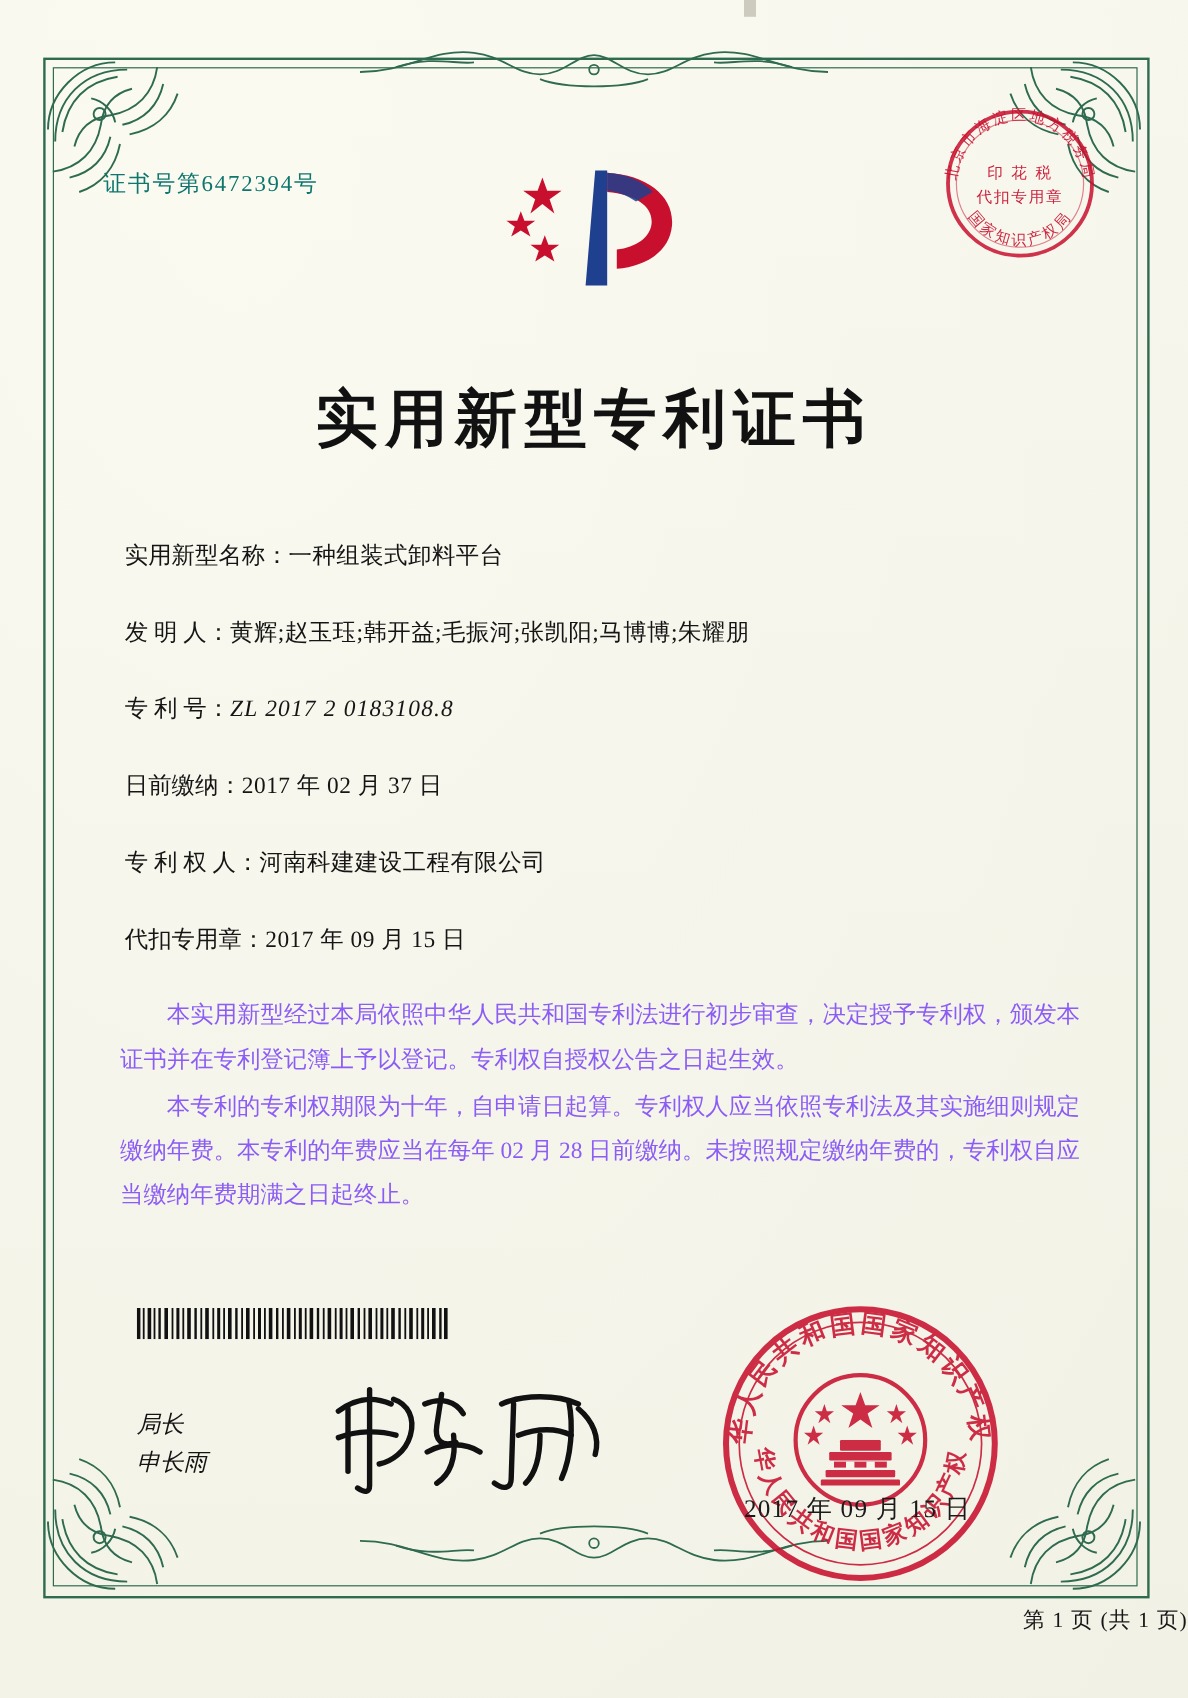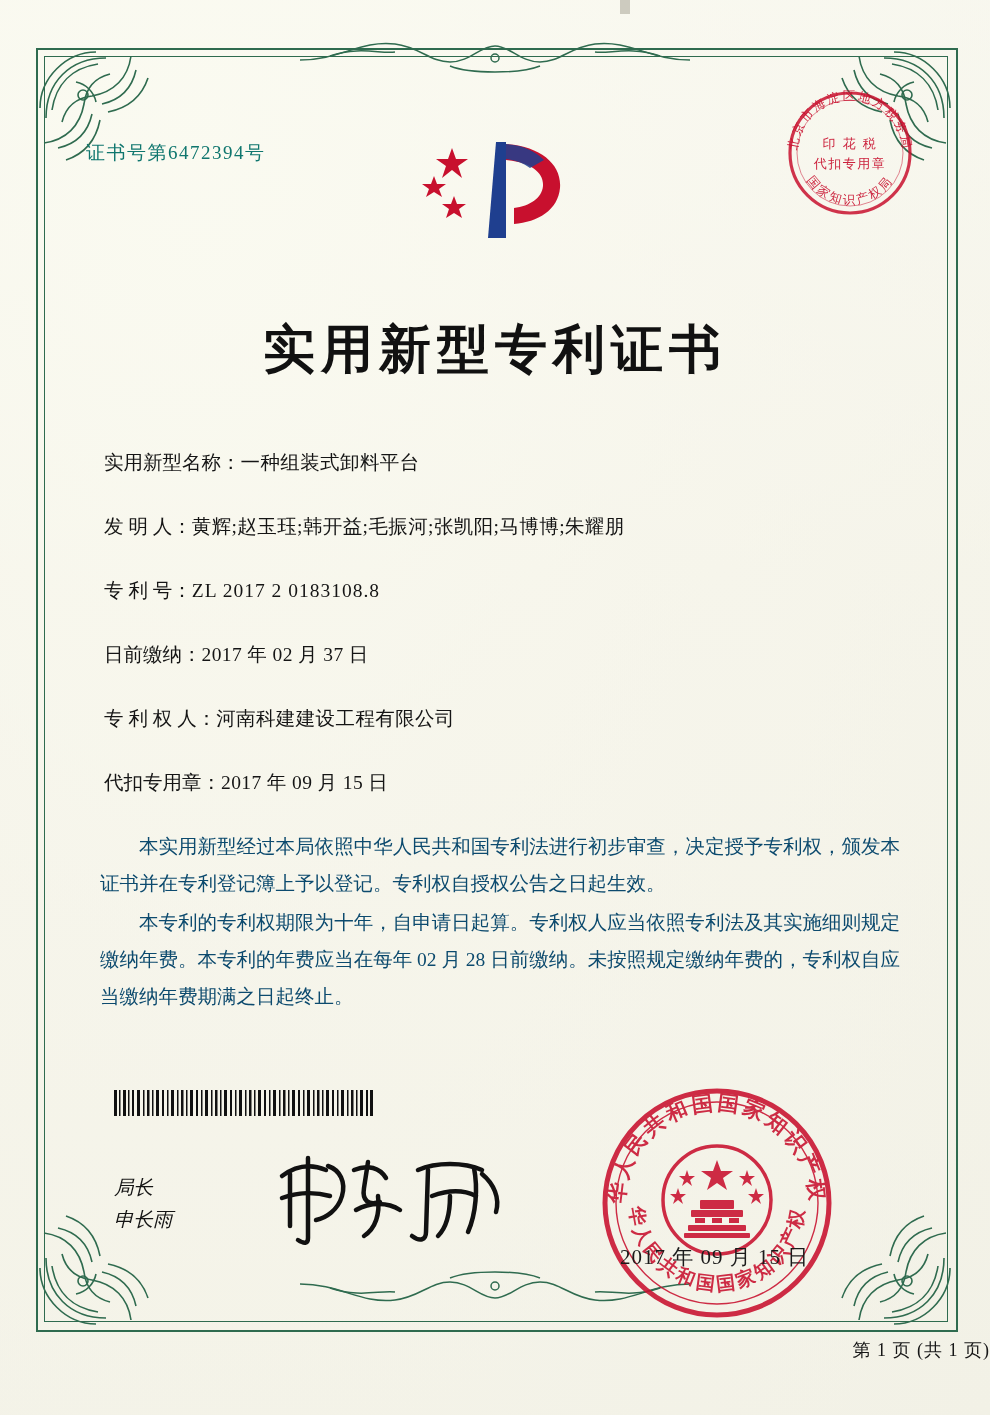--- a/index.html
+++ b/index.html
@@ -106,31 +106,31 @@
   }
   .field-row {
     font-size: 19.5px;
     color: #151515;
     margin-bottom: 37px;
     letter-spacing: .5px;
     white-space: nowrap;
   }
   .field-label { letter-spacing: 0px; }
   .field-value { letter-spacing: .4px; }
-  .field-value.mono { font-family: "Liberation Serif", serif; letter-spacing: 1px; }
+  .field-value.mono { font-family: "Liberation Serif", serif; letter-spacing: 1px; font-style: italic; }
 
   
   .body-text {
     position: absolute;
     left: 100px;
     top: 828px;
     width: 800px;
     font-size: 19.5px;
     line-height: 37px;
-    color: #0c4a6e;
+    color: #8b5cf6;
     text-align: justify;
   }
   .body-text p {
     margin: 0 0 2px 0;
     text-indent: 39px;
   }
 
   
   .barcode {
     position: absolute;

